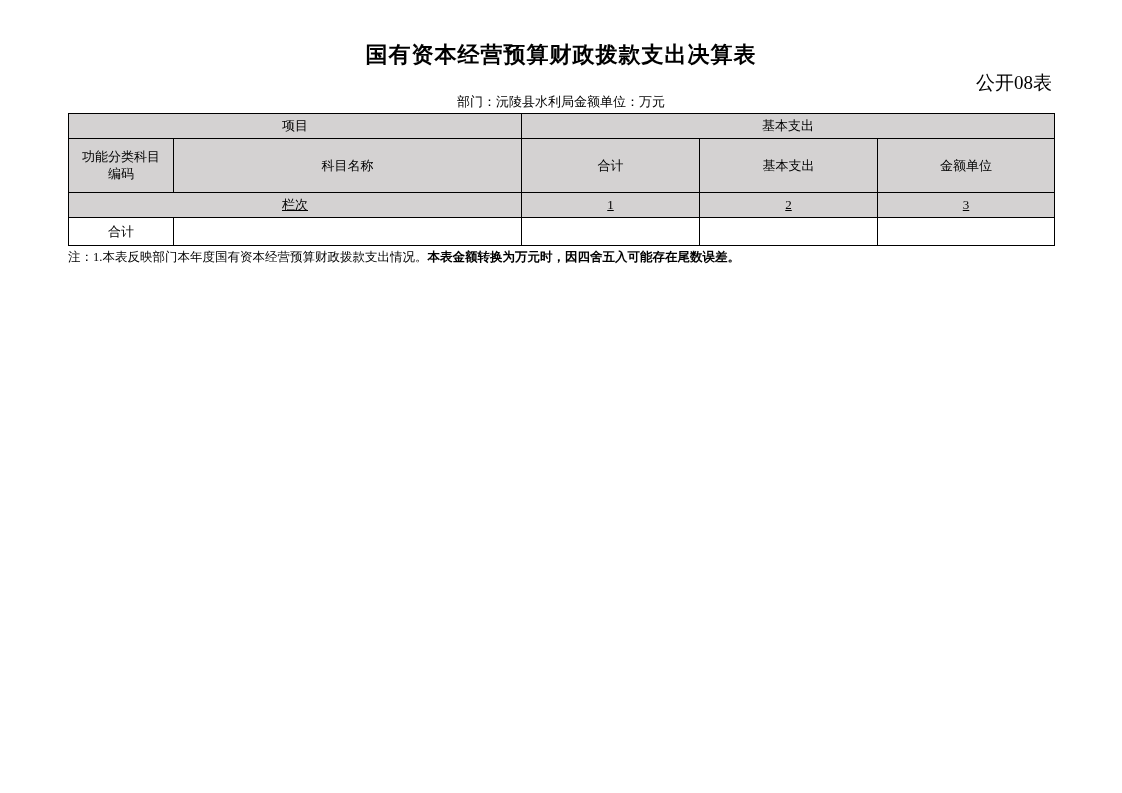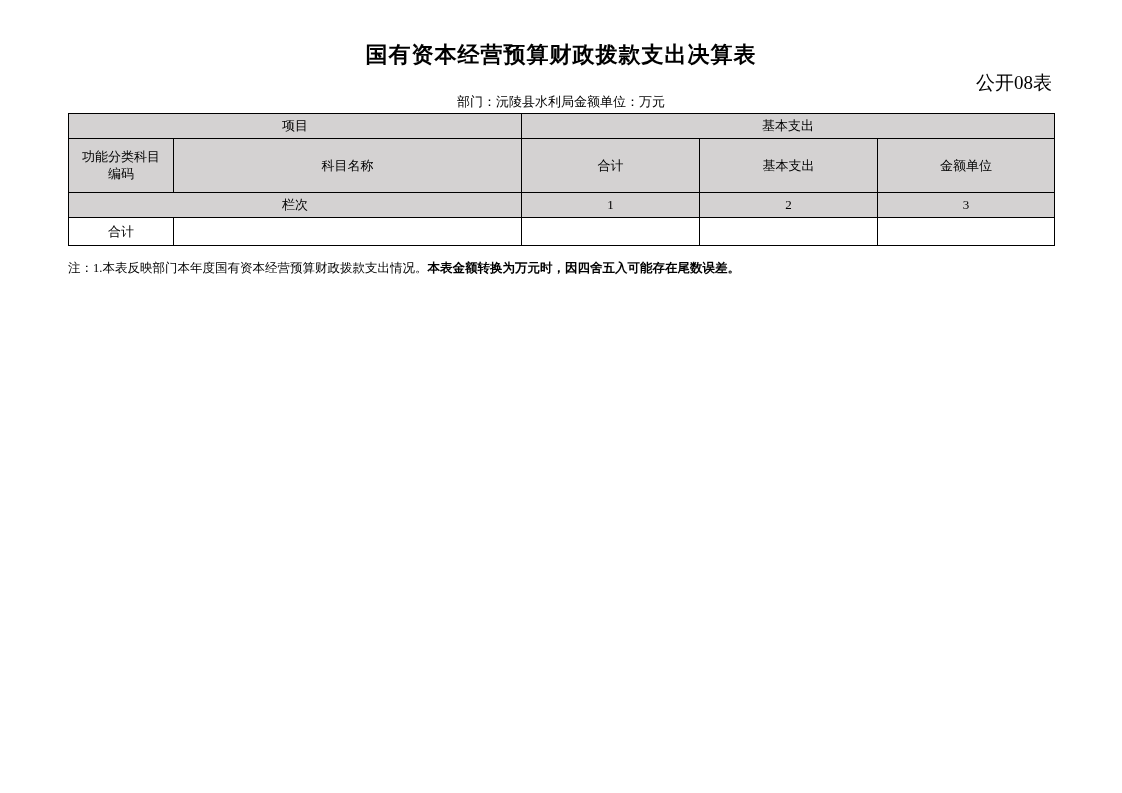--- a/index.html
+++ b/index.html
@@ -69,34 +69,35 @@
     background: #d4d2d2;
   }
   .hdr-group {
     height: 24px;
   }
   .hdr-main {
     height: 54px;
   }
   .row-lanci {
     height: 24px;
+    text-decoration: underline;
   }
   .row-total {
     height: 28px;
   }
   .cell-left {
     text-align: left;
     padding-left: 8px;
   }
   .two-line {
     line-height: 1.25;
   }
   .notes {
     position: absolute;
-    top: 259px;
+    top: 248px;
     left: 68px;
     width: 990px;
     font-size: 12.5px;
     line-height: 1.5;
   }
   .note-line {
     margin-bottom: 9px;
     white-space: nowrap;
   }
   .note-indent {

